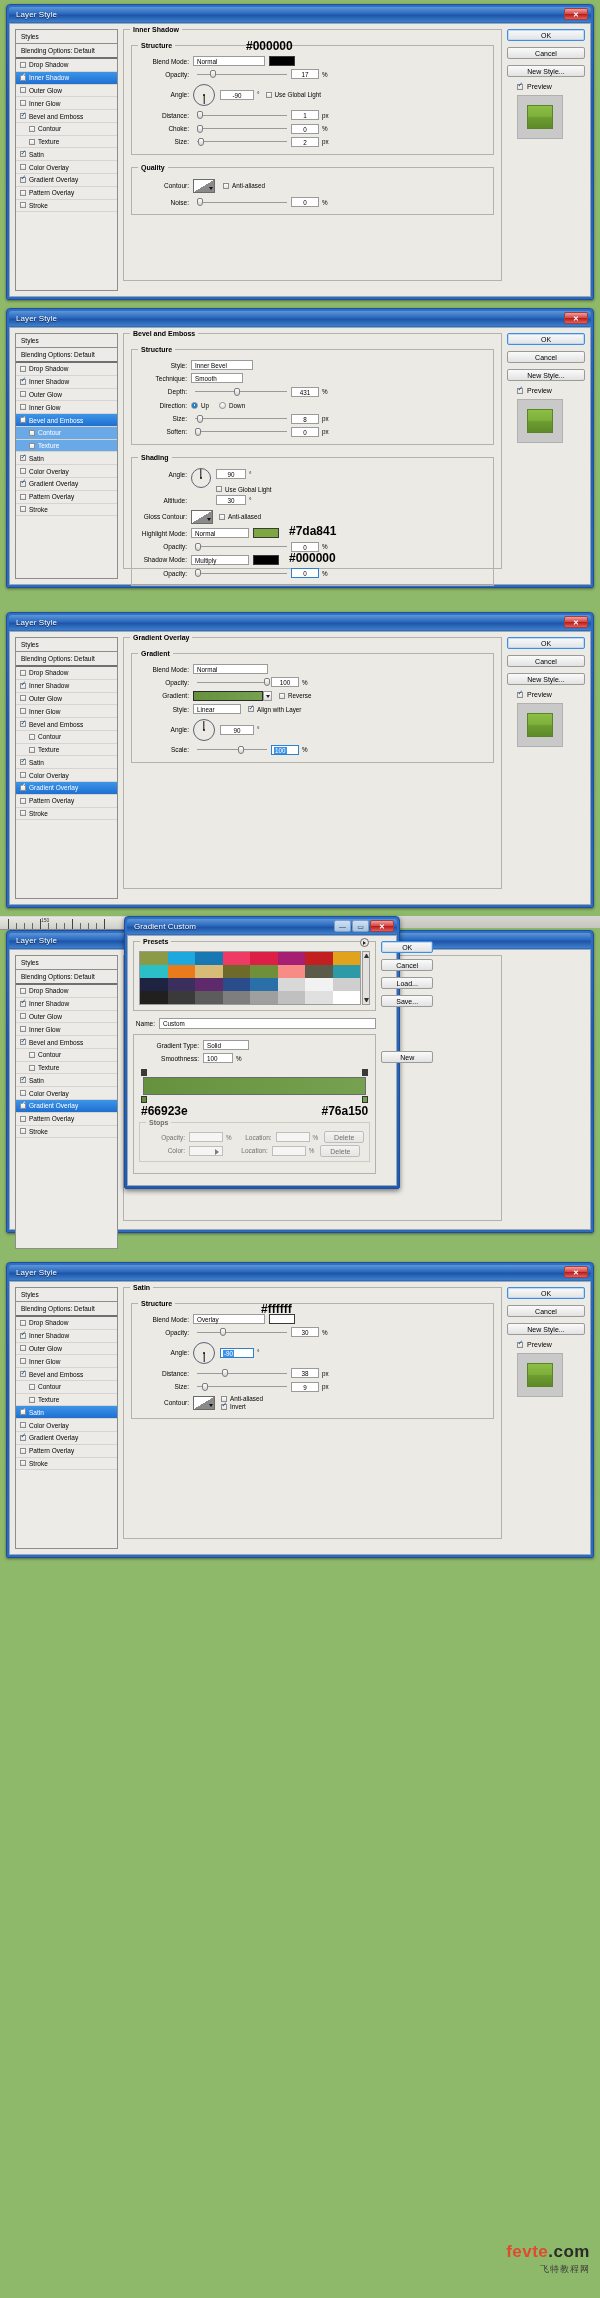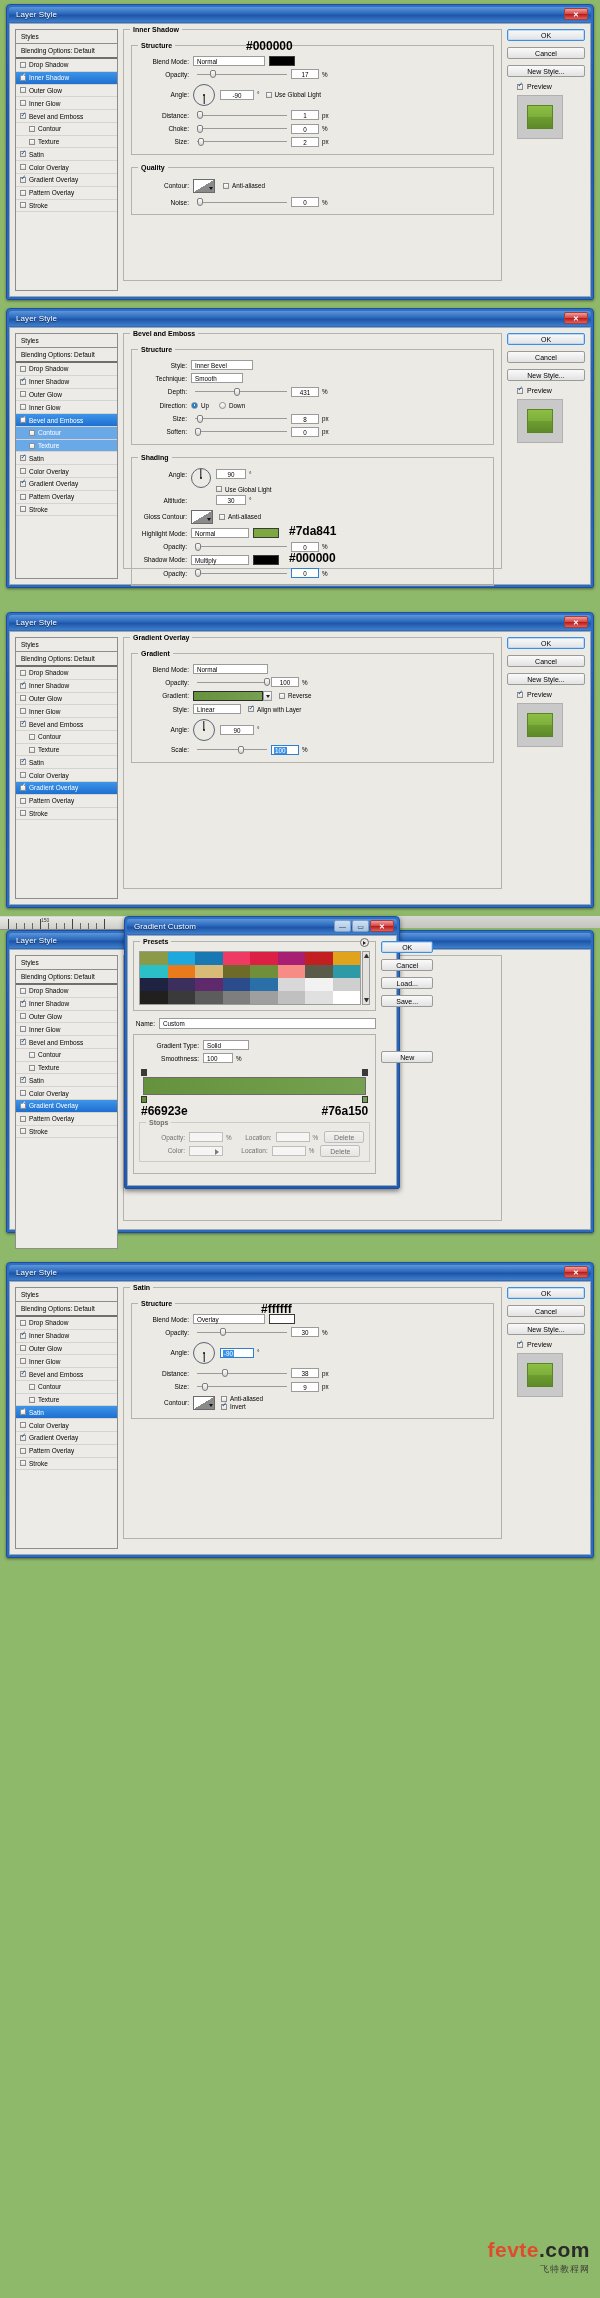--- a/index.html
+++ b/index.html
@@ -206,21 +206,21 @@
     background:linear-gradient(to bottom,#e9e9e4,#cfcfc9);
     border-bottom:1px solid #8d8d8d;
     font-size:5px; color:#333; overflow:hidden;
   }
   .ruler .tick { position:absolute; top:6px; width:1px; height:6px; background:#666; }
   .ruler .tickL { position:absolute; top:2px; width:1px; height:10px; background:#444; }
 
   .footer-brand {
     position:absolute; right:10px; bottom:22px; text-align:right;
   }
-  .fev { font-size:21px; color:#e04a2f; font-weight:bold; letter-spacing:.5px; }
+  .fev { font-size:17px; color:#e04a2f; font-weight:bold; letter-spacing:.5px; }
   .fev .com { color:#2a2a2a; }
   .fev-sub { font-size:9px; color:#3a3a3a; letter-spacing:1px; margin-top:1px; }
   .ps-band {
     position:absolute; left:0; width:600px; height:30px;
     background:linear-gradient(to bottom,#d8d6d0 0%,#c6c4be 40%,#8fb96a 41%,#8fb96a 100%);
   }
 </style>
 </head>
 <body>
 

